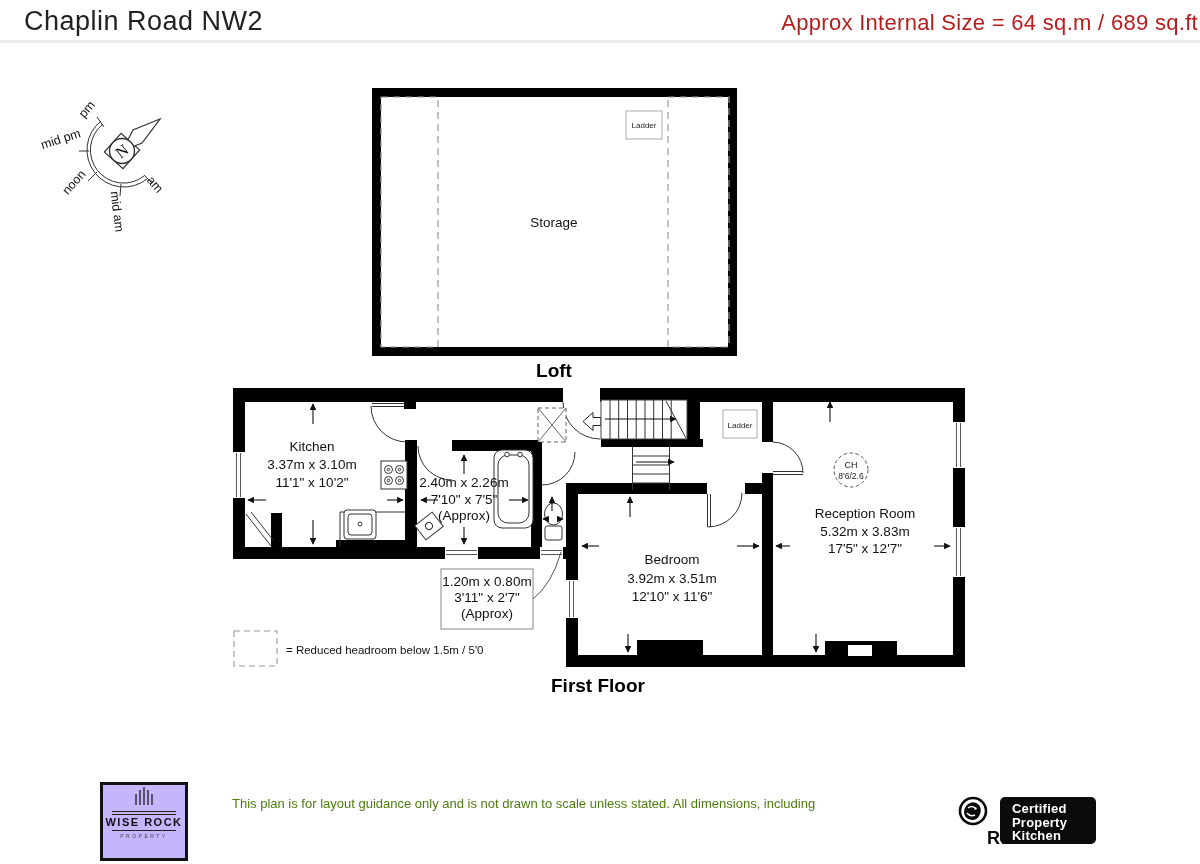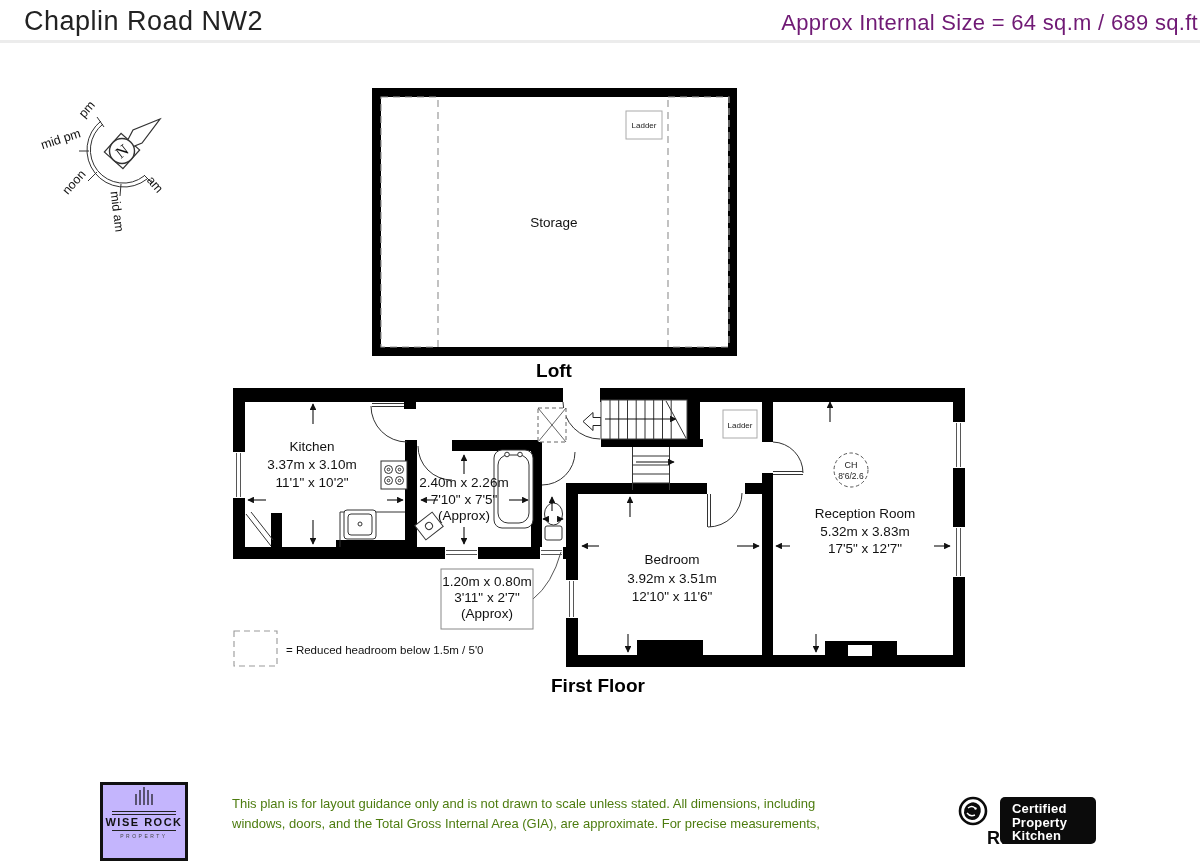--- a/index.html
+++ b/index.html
@@ -1,19 +1,19 @@
 <!DOCTYPE html>
 <html><head>
 <meta charset="utf-8">
 <style>
   html,body{margin:0;padding:0;background:#fff;}
   body{width:1200px;height:864px;font-family:"Liberation Sans",sans-serif;color:#111;}
   .page{position:relative;width:1200px;height:864px;background:#fff;overflow:hidden;padding-left:20px;}
   .hdr-title{position:absolute;left:24px;top:6px;font-size:27px;letter-spacing:.5px;color:#222;font-weight:400;}
-  .hdr-size{position:absolute;right:22px;top:10px;font-size:22px;letter-spacing:.3px;color:#701a75;}
+  .hdr-size{position:absolute;right:22px;top:10px;font-size:22px;letter-spacing:.3px;color:#b91c1c;}
   .hdr-rule{position:absolute;left:0;right:0;top:40px;height:3px;background:#ececec;}
   svg.plan{position:absolute;left:0;top:0;width:1200px;height:760px;}
 
   .wall{fill:#000;}
   .thin{stroke:#333;stroke-width:1;fill:none;}
   .fix{stroke:#333;stroke-width:1;fill:#fff;}
   .dim{stroke:#111;stroke-width:1.1;}
   .win{stroke:#444;stroke-width:.9;}
   .dash{fill:none;stroke:#999;stroke-width:1.2;stroke-dasharray:7 5;}
   .lbl{font-size:13.5px;fill:#111;text-anchor:middle;}
@@ -320,21 +320,20 @@
       <line x1="49" y1="9" x2="49" y2="20" stroke="#111" stroke-width="1.2"></line>
     </svg>
     <div class="wr-hr"></div>
     <div class="wr-name">WISE ROCK</div>
     <div class="wr-hr2"></div>
     <div class="wr-prop">PROPERTY</div>
   </div>
 
   <div class="disclaimer">
     <div>This plan is for layout guidance only and is not drawn to scale unless stated. All dimensions, including</div>
-    <div>windows, doors, and the Total Gross Internal Area (GIA), are approximate. For precise measurements,</div>
   </div>
 
   <div class="rics">
     <svg width="40" height="38" viewBox="0 0 40 38" style="display:block;margin:0 auto;">
       <circle cx="20" cy="19" r="13" fill="#fff" stroke="#0b0b0b" stroke-width="2.6"></circle>
       <path d="M13,14 q7,-7 13,-1 q3,4 1,9 q-2,6 -8,6 q-7,-1 -8,-7 q-0.5,-4 2,-7 z" fill="#0b0b0b"></path>
       <path d="M15,16 q4,-3 7,0 M14,21 q3,4 8,2" stroke="#fff" stroke-width="1.4" fill="none"></path>
       <circle cx="22.5" cy="16.5" r="1.2" fill="#fff"></circle>
     </svg>
     <div class="rics-name">RICS</div>

